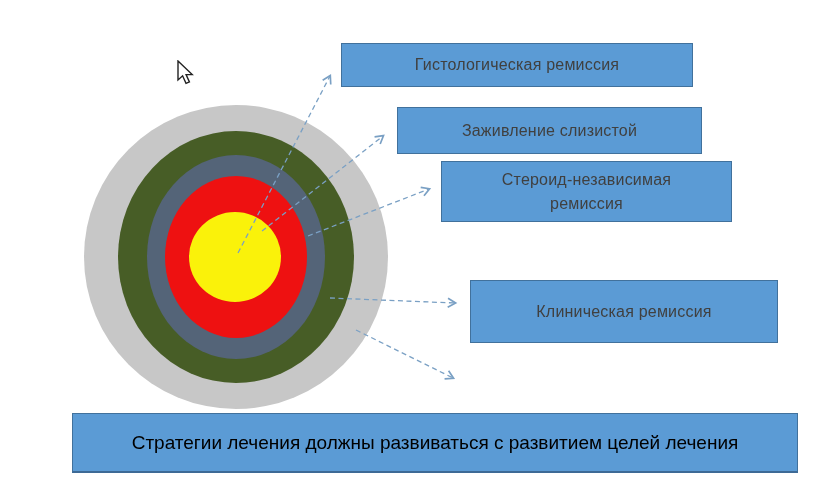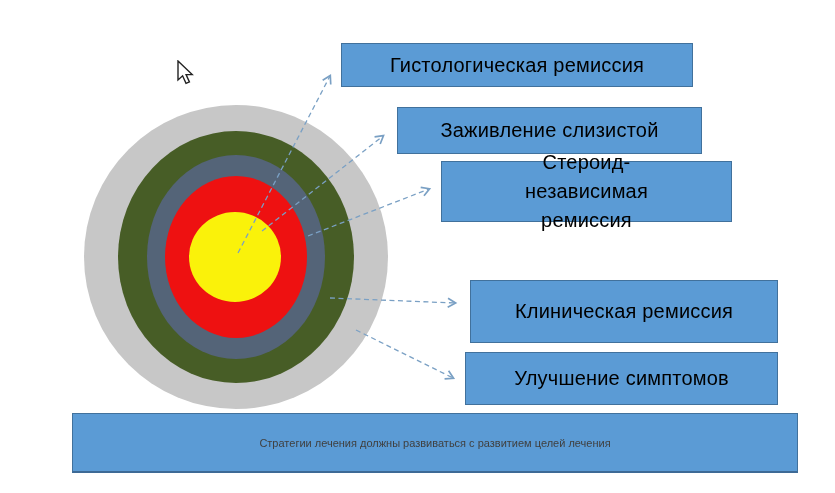--- a/index.html
+++ b/index.html
@@ -16,44 +16,44 @@
     left: 0; top: 0;
   }
   .label-box {
     position: absolute;
     border: 1px solid #41719c;
     box-sizing: border-box;
     display: flex;
     align-items: center;
     justify-content: center;
     text-align: center;
-    color: #000000;
-    font-size: 20px;
+    color: #404040;
+    font-size: 16px;
     line-height: 1.45;
     letter-spacing: 0.2px;
   }
   .box-1 { left: 341px; top: 43px;  width: 352px; height: 44px; }
   .box-2 { left: 397px; top: 107px; width: 305px; height: 47px; }
   .box-3 { left: 441px; top: 161px; width: 291px; height: 61px; }
   .box-4 { left: 470px; top: 280px; width: 308px; height: 63px; }
   .box-5 { left: 465px; top: 352px; width: 313px; height: 53px; }
   .box-3 .label-text { display: inline-block; max-width: 210px; }
   .banner {
     position: absolute;
     left: 72px; top: 413px;
     width: 726px; height: 60px;
     border: 1px solid #41719c;
     border-bottom: 2px solid #3d6a96;
     box-sizing: border-box;
     display: flex;
     align-items: center;
     justify-content: center;
     text-align: center;
-    color: #404040;
-    font-size: 11px;
+    color: #000000;
+    font-size: 19px;
   }
   .cursor-svg {
     position: absolute;
     left: 176px; top: 60px;
   }
 </style>
 </head>
 <body>
 
 <div class="canvas">
@@ -87,23 +87,20 @@
   </div>
 
   <div class="label-box box-4" style="background-color: rgb(91, 155, 213);">
     <span class="label-text">Клиническая ремиссия</span>
   </div>
 
   <div class="label-box box-3" style="background-color: rgb(91, 155, 213);">
     <span class="label-text">Стероид-независимая ремиссия</span>
   </div>
 
-  <div class="label-box box-5" style="background-color: rgb(91, 155, 213);">
-    <span class="label-text">Улучшение симптомов</span>
-  </div>
 
   <div class="banner" style="background-color: rgb(91, 155, 213);">
     <span class="label-text">Стратегии лечения должны развиваться с развитием целей лечения</span>
   </div>
 
   <svg class="cursor-svg" width="22" height="28" viewBox="0 0 22 28">
     <polygon points="2,1 2,20 6.6,15.8 10,23.4 13.4,21.9 10.1,14.6 16.2,14.6" fill="#ffffff" stroke="#222222" stroke-width="1.4" stroke-linejoin="miter"></polygon>
   </svg>
 
 </div>

